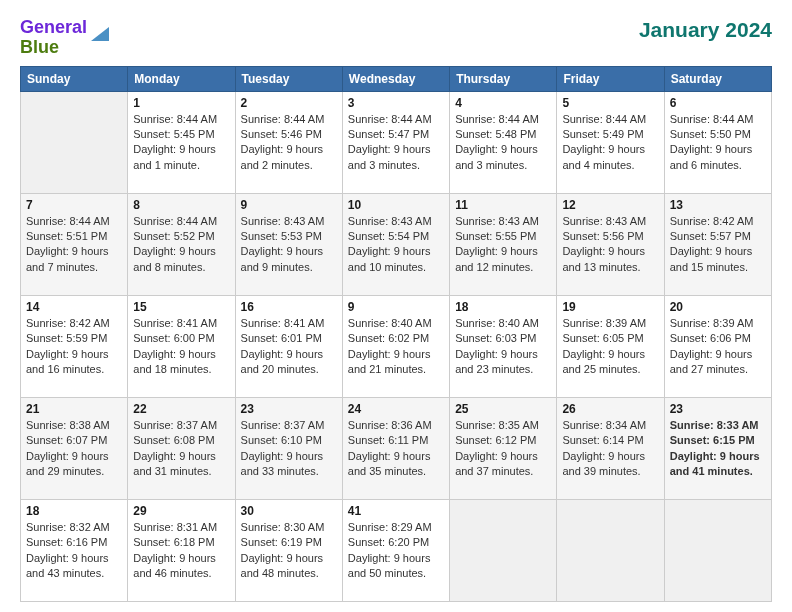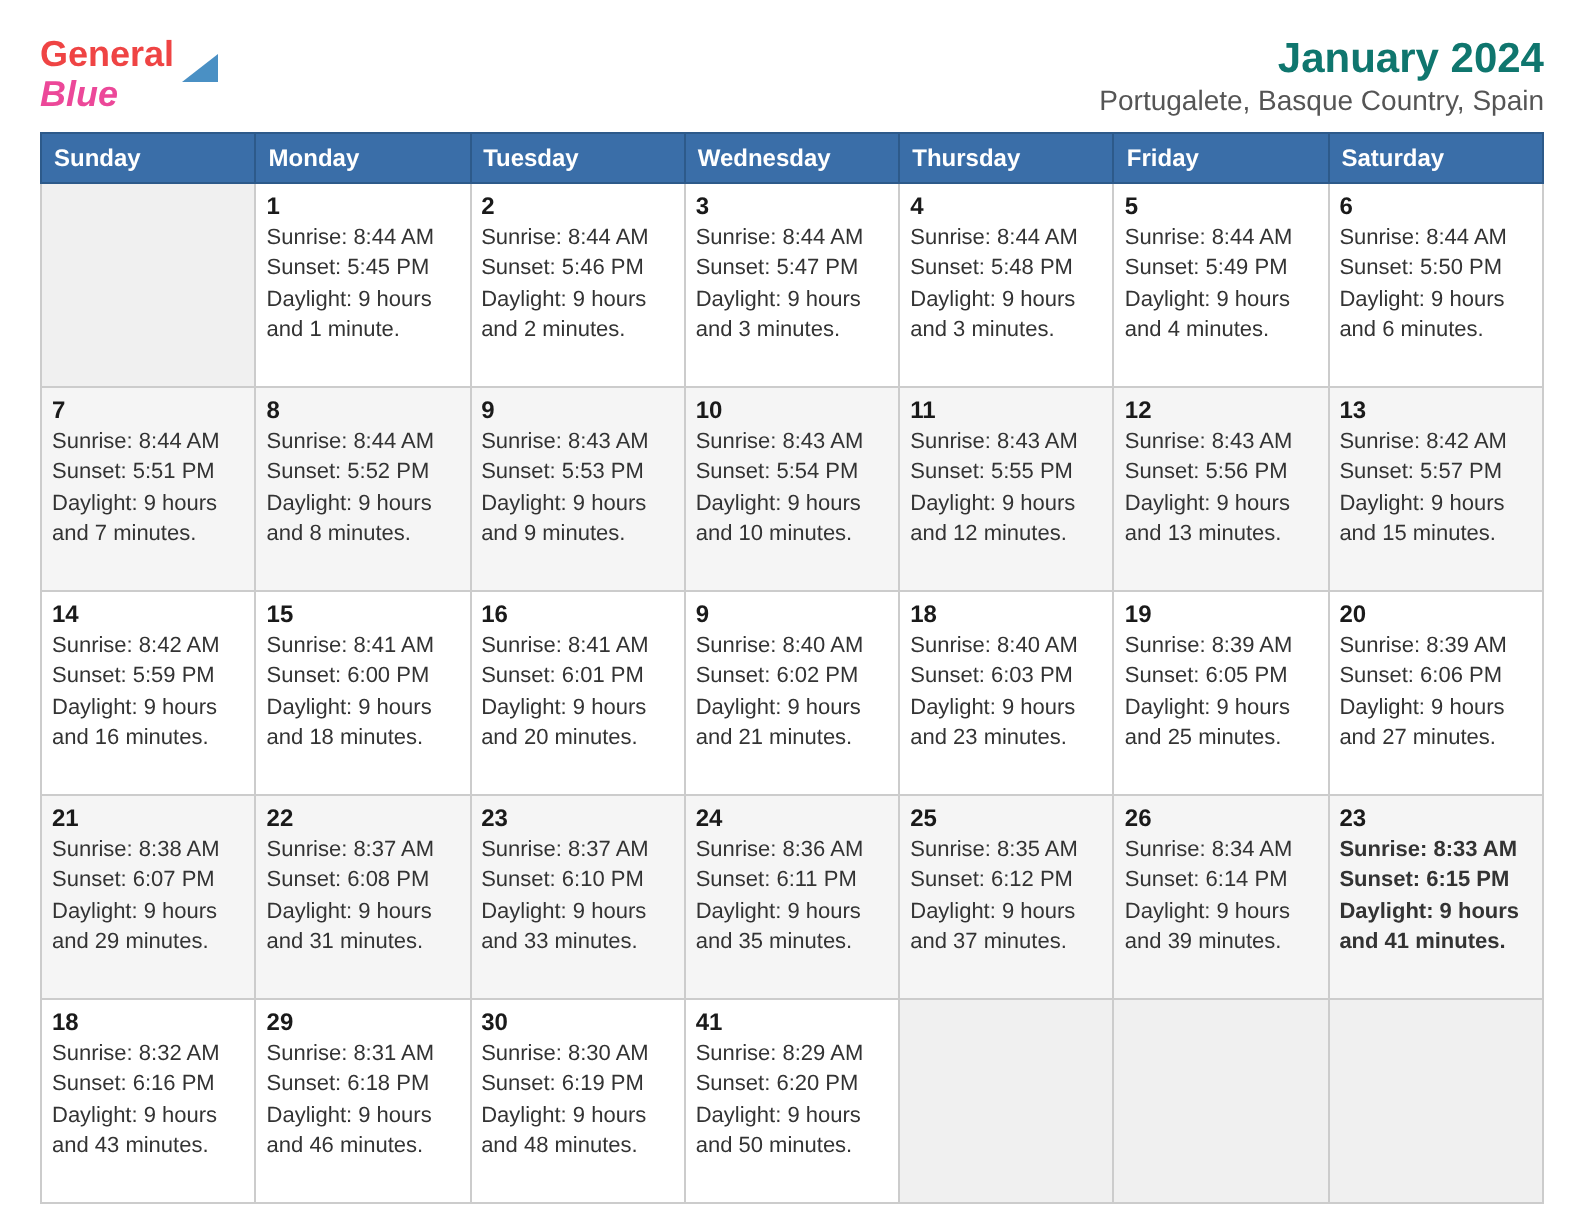--- a/index.html
+++ b/index.html
@@ -28,21 +28,21 @@
       flex-direction: column;
       align-items: flex-start;
     }
     .logo-text {
       font-size: 18px;
       font-weight: bold;
       color: #1a3a5c;
       line-height: 1.1;
     }
     .logo-text span {
-      color: #ef4444;
+      color: #6d28d9;
     }
     .title-block {
       text-align: right;
     }
     .title-month {
       font-size: 21px;
       font-weight: bold;
       color: #0f766e;
     }
     .title-location {
@@ -98,30 +98,29 @@
   </style>
 </head>
 <body>
 
 <div class="page">
   <div class="header">
     <div class="logo">
       <div style="display:flex;align-items:center;">
         <span class="logo-text">
           <span>General</span><br>
-          <span style="color:#ec4899;font-style:italic;">Blue</span>
+          <span style="color:#4d7c0f;">Blue</span>
         </span>
         <svg width="22" height="22" viewBox="0 0 22 22" style="margin-left:2px;margin-top:-8px;">
           <polygon points="2,18 20,4 20,18" fill="#4a90c4"></polygon>
         </svg>
       </div>
     </div>
     <div class="title-block">
       <div class="title-month">January 2024</div>
-      <div class="title-location">Portugalete, Basque Country, Spain</div>
     </div>
   </div>
 
   <table class="calendar">
     <thead>
       <tr>
         <th>Sunday</th>
         <th>Monday</th>
         <th>Tuesday</th>
         <th>Wednesday</th>

